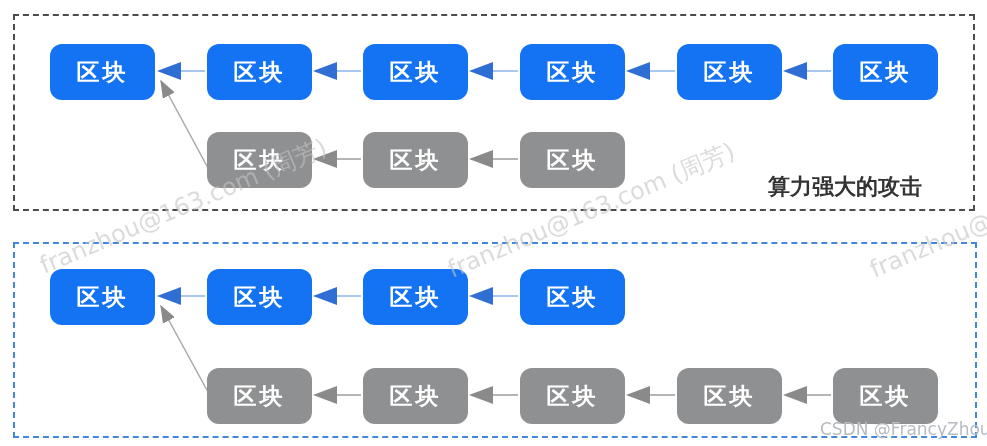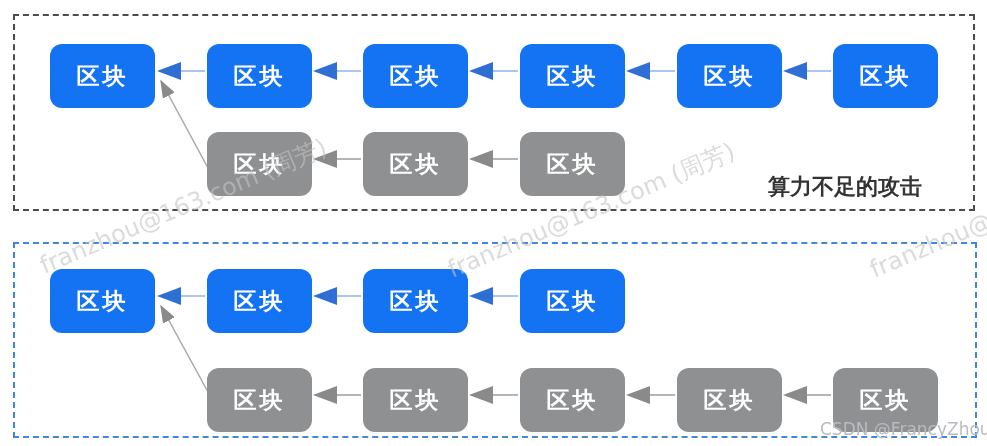--- a/index.html
+++ b/index.html
@@ -18,21 +18,21 @@
   .panel.weak{left:13px;top:14px;width:962px;height:197px;border:2px dashed var(--weak-panel-border);}
   .panel.strong{left:13px;top:242px;width:964px;height:196px;border:2px dashed var(--strong-panel-border);}
 
   svg.connectors{position:absolute;left:0;top:0;z-index:1;}
   .arrow-main{stroke:var(--arrow-line-main);stroke-width:2;}
   .arrow-attack{stroke:var(--arrow-line-attack);stroke-width:2;}
   .arrow-fork{stroke:#a8a8a8;stroke-width:1.5;}
   #head-main path{fill:var(--arrow-head-main);}
   #head-attack path{fill:var(--arrow-head-attack);}
 
-  .block{position:absolute;width:105px;height:64px;border-radius:12px;z-index:2;
+  .block{position:absolute;width:105px;height:56px;border-radius:12px;z-index:2;
          display:flex;align-items:center;justify-content:center;
          color:var(--block-text);font-size:23px;font-weight:bold;letter-spacing:3px;}
   .block.main{background:var(--main-block);}
   .block.attack{background:var(--attack-block);}
 
   .caption{position:absolute;z-index:3;width:180px;text-align:center;
            font-size:22px;font-weight:bold;white-space:nowrap;}
   .caption.weak{left:755px;top:172px;color:var(--weak-caption);}
   .caption.strong{left:755px;top:263px;color:var(--strong-caption);}
 
@@ -98,20 +98,20 @@
   <div class="block main" style="left:207px;top:269px">区块</div>
   <div class="block main" style="left:363px;top:269px">区块</div>
   <div class="block main" style="left:520px;top:269px">区块</div>
 
   <div class="block attack" style="left:207px;top:368px">区块</div>
   <div class="block attack" style="left:363px;top:368px">区块</div>
   <div class="block attack" style="left:520px;top:368px">区块</div>
   <div class="block attack" style="left:677px;top:368px">区块</div>
   <div class="block attack" style="left:833px;top:368px">区块</div>
 
-  <div class="caption weak">算力不足的攻击</div>
+  <div class="caption weak">算力强大的攻击</div>
 
   <div class="wm a">franzhou@163.com (周芳)</div>
   <div class="wm b">franzhou@163.com (周芳)</div>
   <div class="wm c">franzhou@163.com (周芳)</div>
   <div class="wm-csdn">CSDN @FrancyZhou</div>
 
 </div>
 
 </body></html>

